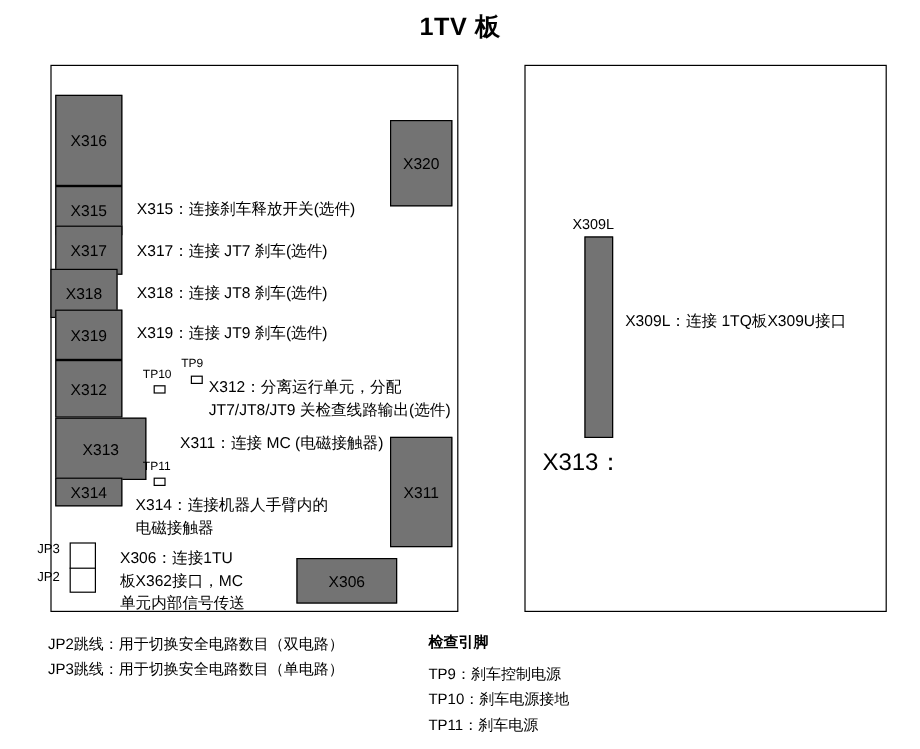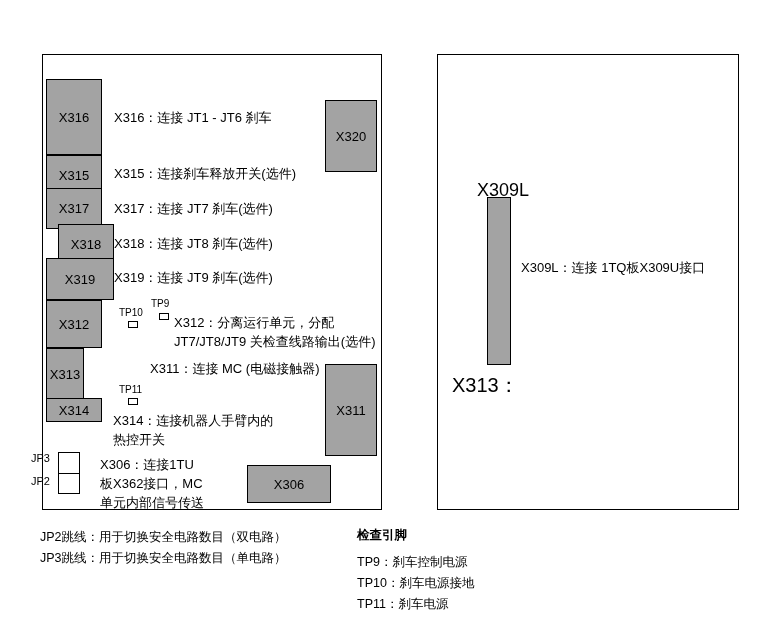--- a/index.html
+++ b/index.html
@@ -37,39 +37,39 @@
     background: #fff;
     box-sizing: border-box;
   }
   #board-left  { left: 42px;  top: 54px; width: 340px; height: 456px; }
   #board-right { left: 437px; top: 54px; width: 302px; height: 456px; }
 
   
   .conn {
     position: absolute;
     border: 1.5px solid #000;
-    background: #a3a3a3;
+    background: #737373;
     box-sizing: border-box;
     display: flex;
     align-items: center;
     justify-content: center;
     font-size: 13px;
   }
   .conn-label {
     font-size: 13px;
     line-height: 1;
   }
   
   #conn-x316 { left: 46px; top: 79px;  width: 56px; height: 76px; }
   #conn-x315 { left: 46px; top: 155px; width: 56px; height: 41px; }
   #conn-x317 { left: 46px; top: 188px; width: 56px; height: 41px; }
-  #conn-x318 { left: 58px; top: 224px; width: 56px; height: 41px; }
-  #conn-x319 { left: 46px; top: 258px; width: 68px; height: 42px; }
+  #conn-x318 { left: 42px; top: 224px; width: 56px; height: 41px; }
+  #conn-x319 { left: 46px; top: 258px; width: 56px; height: 42px; }
   #conn-x312 { left: 46px; top: 300px; width: 56px; height: 48px; }
-  #conn-x313 { left: 46px; top: 348px; width: 38px; height: 52px; }
+  #conn-x313 { left: 46px; top: 348px; width: 76px; height: 52px; }
   #conn-x314 { left: 46px; top: 398px; width: 56px; height: 24px; }
 
   #conn-x320 { left: 325px; top: 100px; width: 52px; height: 72px; }
   #conn-x311 { left: 325px; top: 364px; width: 52px; height: 92px; align-items: center; }
   #conn-x306 { left: 247px; top: 465px; width: 84px; height: 38px; }
 
   #conn-x309l { left: 487px; top: 197px; width: 24px; height: 168px; }
 
   
   .jumper-box {
@@ -136,21 +136,21 @@
   }
   #d-x313-right {
     position: absolute;
     left: 509px; top: 380px;
     font-size: 13px;
     line-height: 19px;
     white-space: pre-line;
   }
   .conn-ext-label {
     position: absolute;
-    font-size: 18px;
+    font-size: 12px;
   }
   #lbl-x309l { left: 477px; top: 180px; }
 
   
   .note {
     position: absolute;
     font-size: 12.5px;
     line-height: 21px;
     white-space: pre-line;
   }
@@ -161,27 +161,27 @@
     font-size: 12.5px;
     font-weight: bold;
   }
   #notes-right { left: 357px; top: 552px; }
 </style>
 </head>
 <body>
 
 <div class="root">
 
+  <div class="title">1TV 板</div>
 
   <div class="board" id="board-left"></div>
 
   <div class="conn" id="conn-x316">
     <span class="conn-label">X316</span>
   </div>
-  <div class="desc" id="d-x316">X316：连接 JT1 - JT6 刹车</div>
 
   <div class="conn" id="conn-x315">
     <span class="conn-label">X315</span>
   </div>
   <div class="desc" id="d-x315">X315：连接刹车释放开关(选件)</div>
 
   <div class="conn" id="conn-x317">
     <span class="conn-label">X317</span>
   </div>
   <div class="desc" id="d-x317">X317：连接 JT7 刹车(选件)</div>
@@ -204,21 +204,21 @@
 
   <div class="conn" id="conn-x313">
     <span class="conn-label">X313</span>
   </div>
   <div class="desc" id="d-x311">X311：连接 MC (电磁接触器)</div>
 
   <div class="conn" id="conn-x314">
     <span class="conn-label">X314</span>
   </div>
   <div class="desc" id="d-x314">X314：连接机器人手臂内的
-热控开关</div>
+电磁接触器</div>
 
   <div class="conn" id="conn-x320">
     <span class="conn-label">X320</span>
   </div>
   <div class="conn" id="conn-x311">
     <span class="conn-label">X311</span>
   </div>
   <div class="conn" id="conn-x306">
     <span class="conn-label">X306</span>
   </div>

